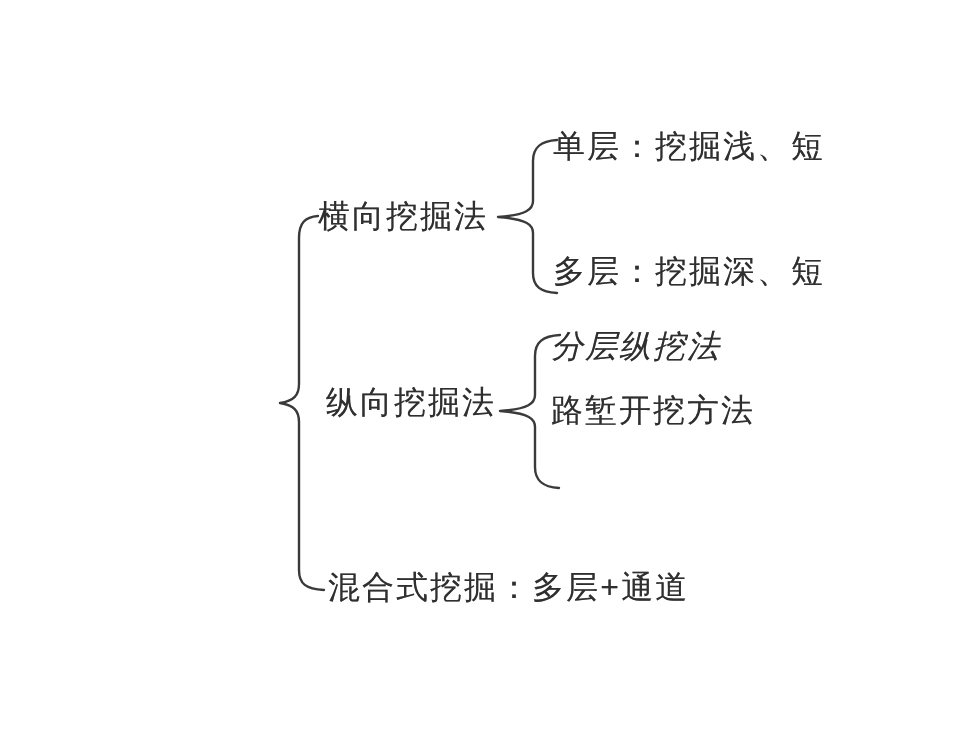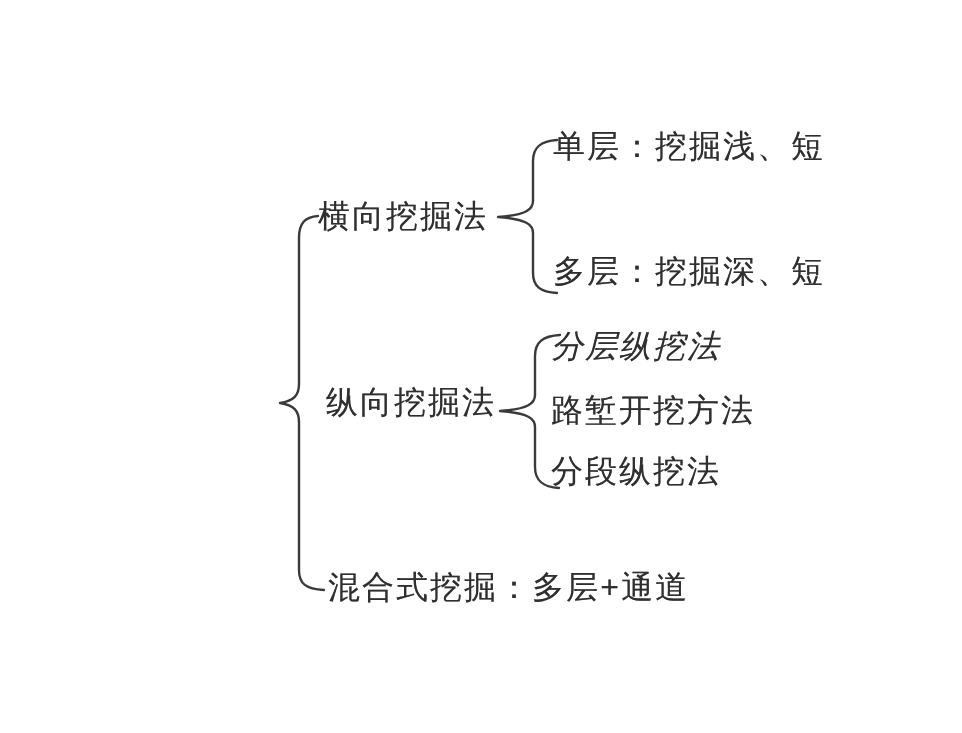--- a/index.html
+++ b/index.html
@@ -61,15 +61,14 @@
   <div class="label" style="left:328px; top:575px;font-family:Liberation Mono, monospace;">混合式挖掘：多层+通道</div>
 
   <div class="label leaf" style="left:553px; top:131px;">单层：挖掘浅、短</div>
 
   <div class="label leaf" style="left:553px; top:256px;">多层：挖掘深、短</div>
 
   <div class="label leaf" style="left:551px; top:331px;font-style:italic;">分层纵挖法</div>
 
   <div class="label leaf" style="left:551px; top:395px;">路堑开挖方法</div>
 
-  <div class="label leaf" style="left:551px; top:456px;">分段纵挖法</div>
 
 </div>
 
 </body></html>

